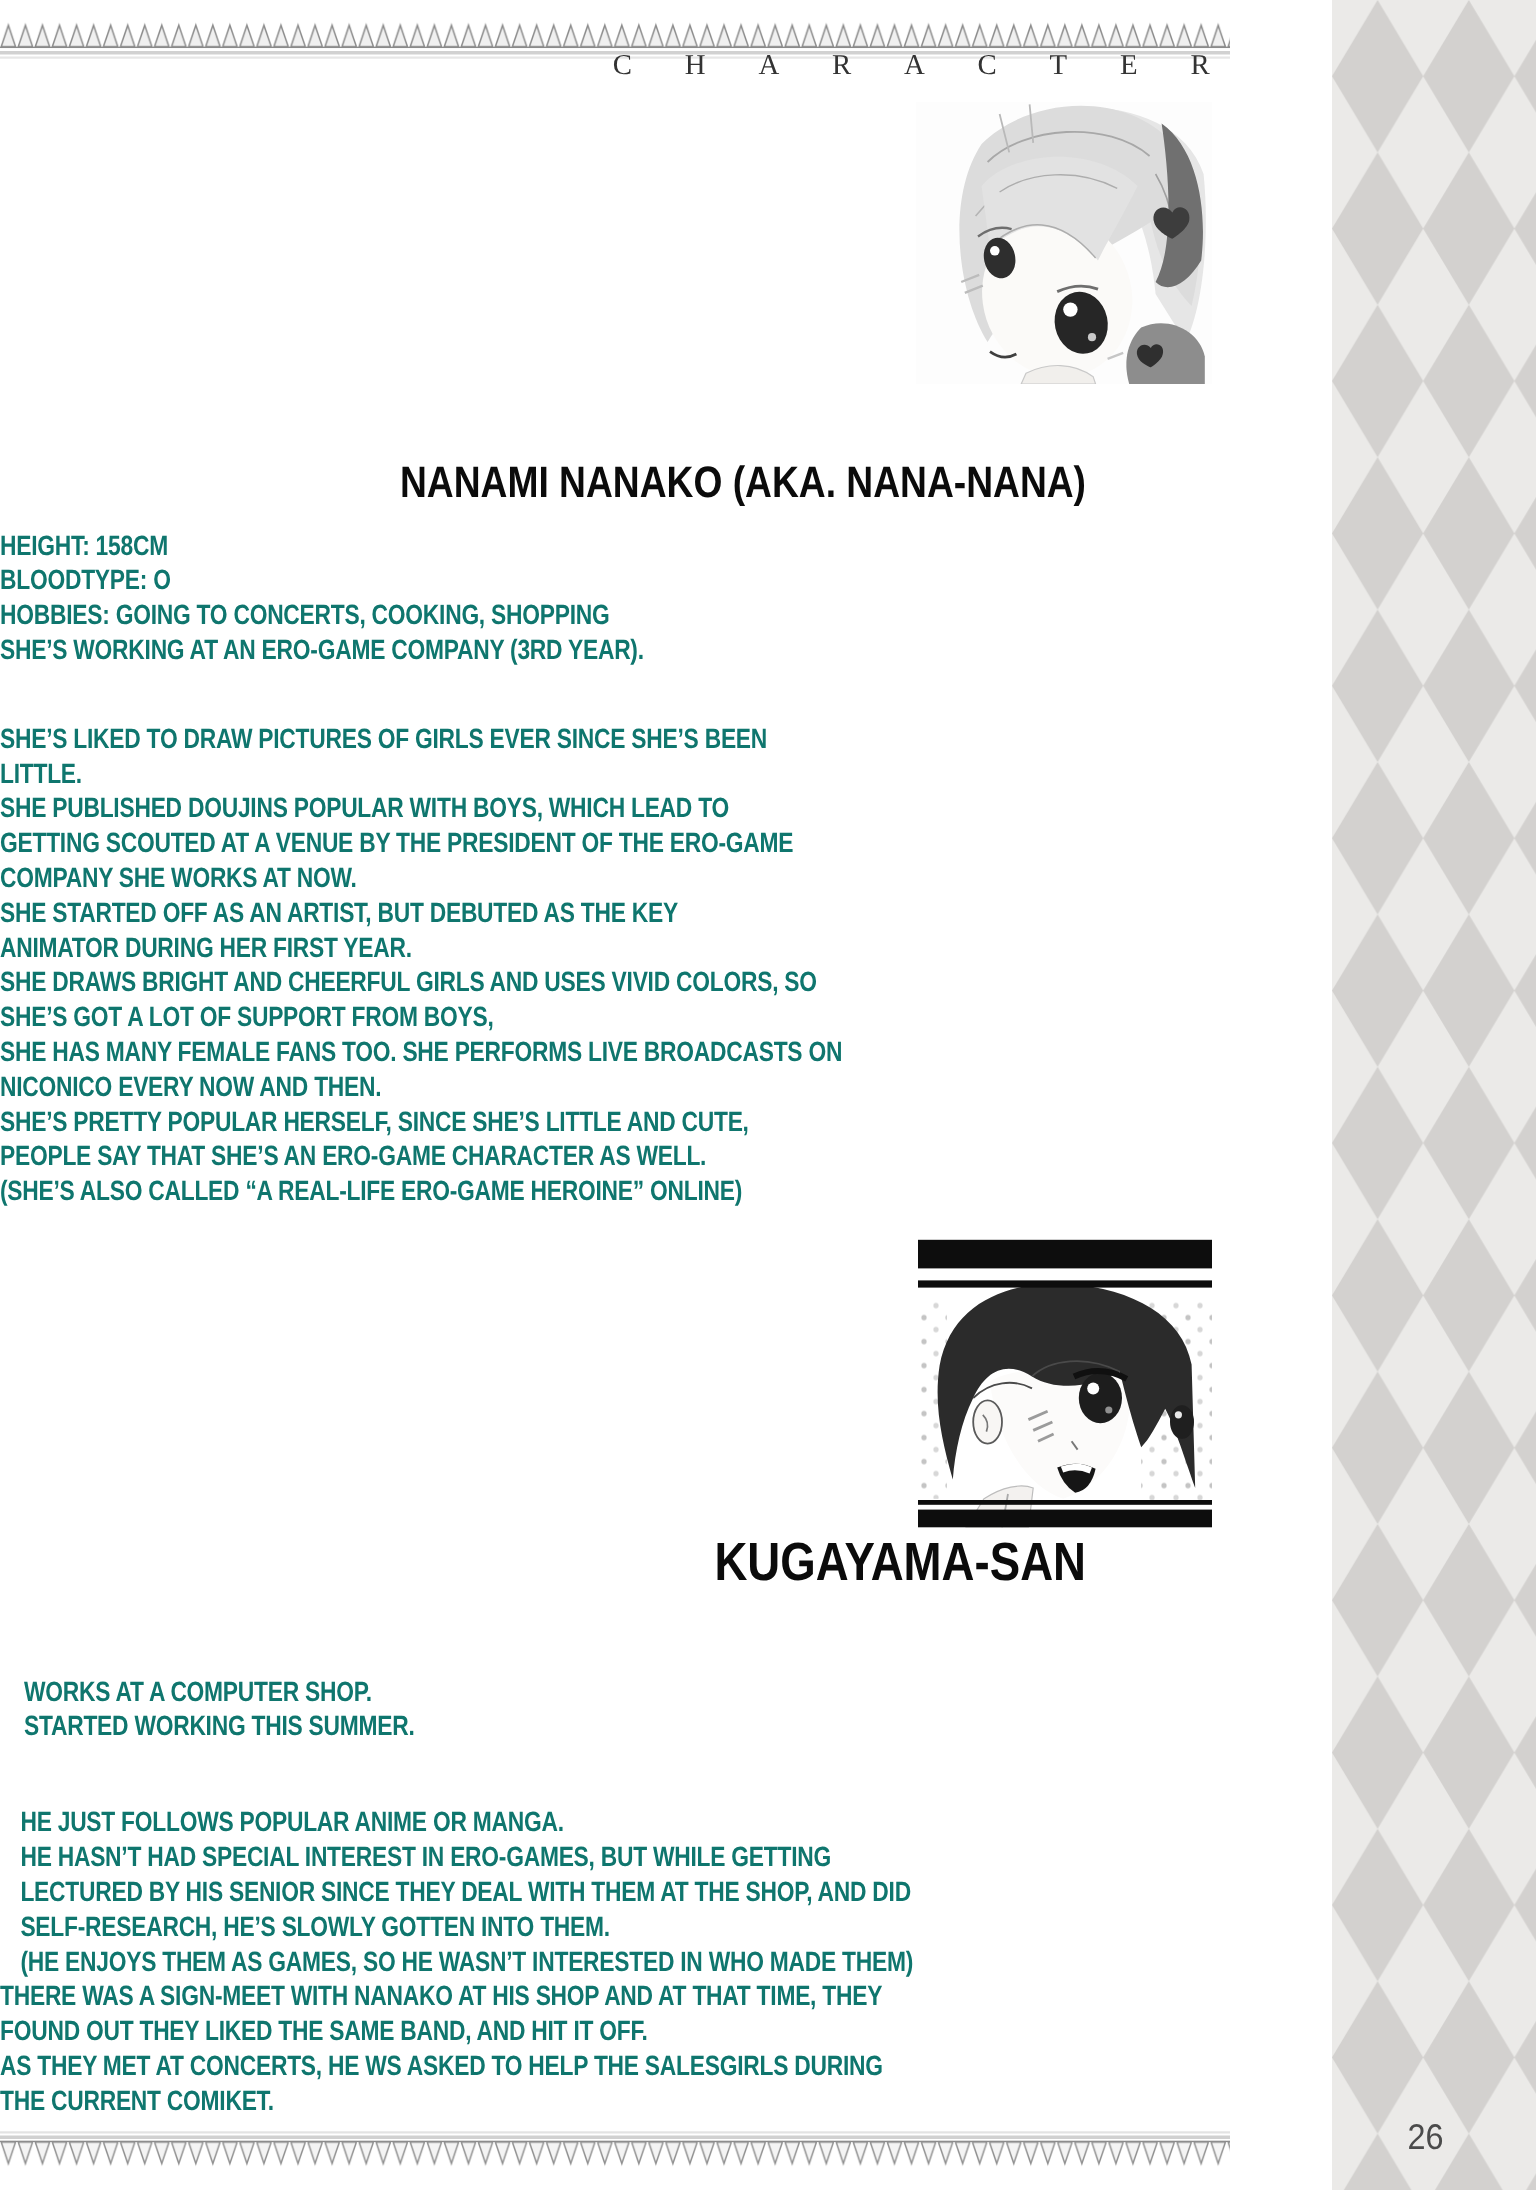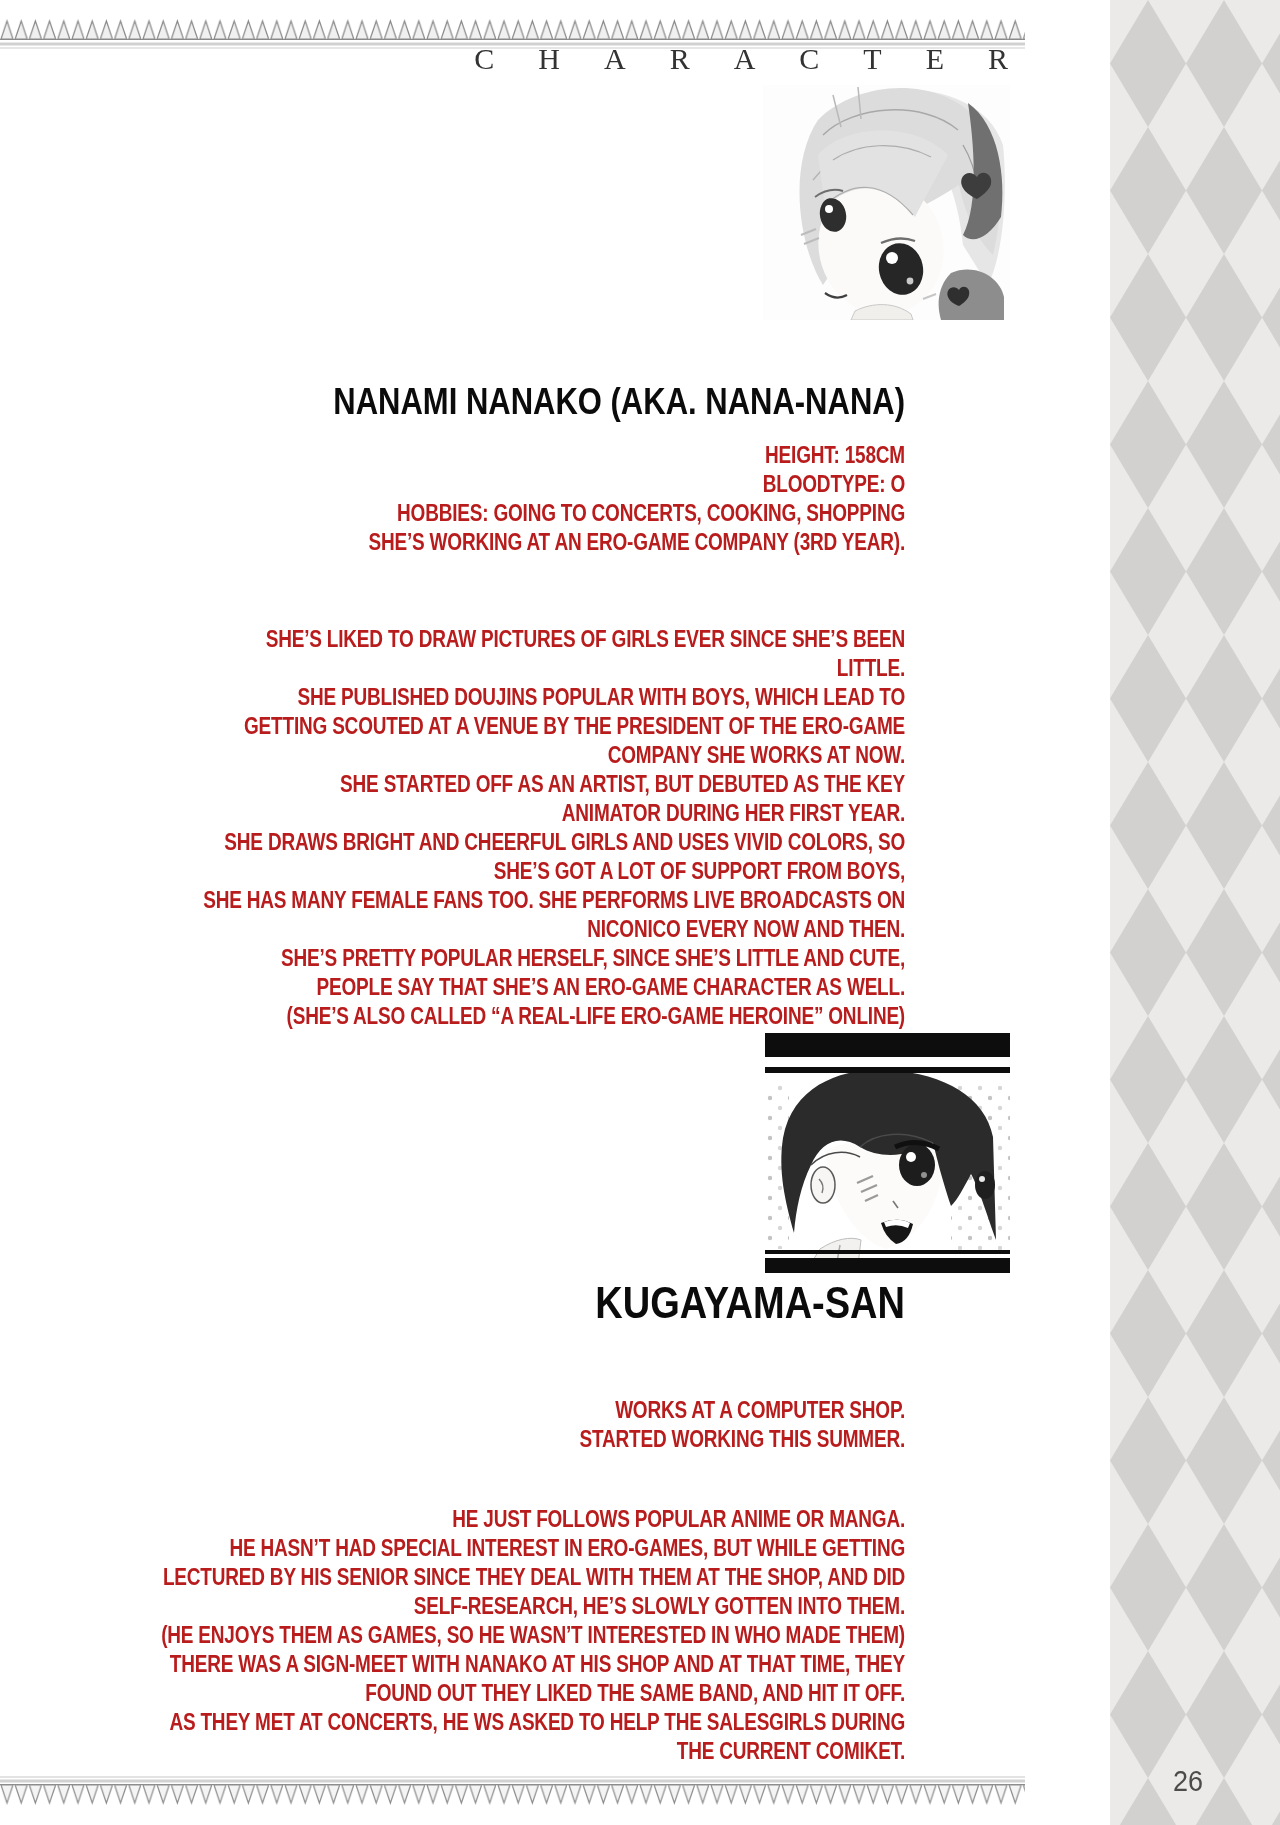--- a/index.html
+++ b/index.html
@@ -12,45 +12,45 @@
   
   .sidebar{right:0;top:0;width:170px;height:1825px;}
 
   
   .border-top{left:0;top:18px;}
   .border-bottom{left:0;top:1774px;}
 
   
   .char-title{
     left:0;width:1008px;top:42px;text-align:right;
-    font-family:"Liberation Serif",serif;font-size:30px;color:#333333;
+    font-family:"Liberation Serif",serif;font-size:24px;color:#333333;
     letter-spacing:44px;white-space:nowrap;
   }
   .char-title .tspan{margin-right:-44px;}
 
   
   .portrait-girl{left:763px;top:85px;width:247px;height:235px;}
   .portrait-boy{left:765px;top:1033px;width:245px;height:240px;}
 
   
   .h-name{
     left:0;right:375px;text-align:right;font-weight:700;color:#0b0b0b;
     transform:scaleY(1.18);transform-origin:50% 50%;white-space:nowrap;
   }
   #h-nanako{top:384px;font-size:31px;}
   #h-kugayama{top:1282px;font-size:38px;}
 
   
-  .tblock{left:0;right:375px;text-align:right;color:#b91c1c;font-weight:700;}
+  .tblock{left:0;right:375px;text-align:left;color:#0f766e;font-weight:700;}
   .tblock .line{
     font-size:19px;line-height:29px;height:29px;letter-spacing:-0.2px;
     transform:scaleY(1.22);transform-origin:50% 50%;white-space:nowrap;
   }
   #stats-nanako{top:441px;}
-  #bio-nanako{top:625px;padding-left:48px;}
+  #bio-nanako{top:602px;}
   #stats-kugayama{top:1396px;padding-left:20px;}
   #bio-kugayama-a{top:1505px;padding-left:17px;}
   #bio-kugayama-b{top:1650px;}
 
   
   .page-number{
     left:1146px;top:1766px;width:84px;text-align:center;
     font-size:27px;color:#4b4b4b;transform:scaleY(1.1);
   }
 </style>

